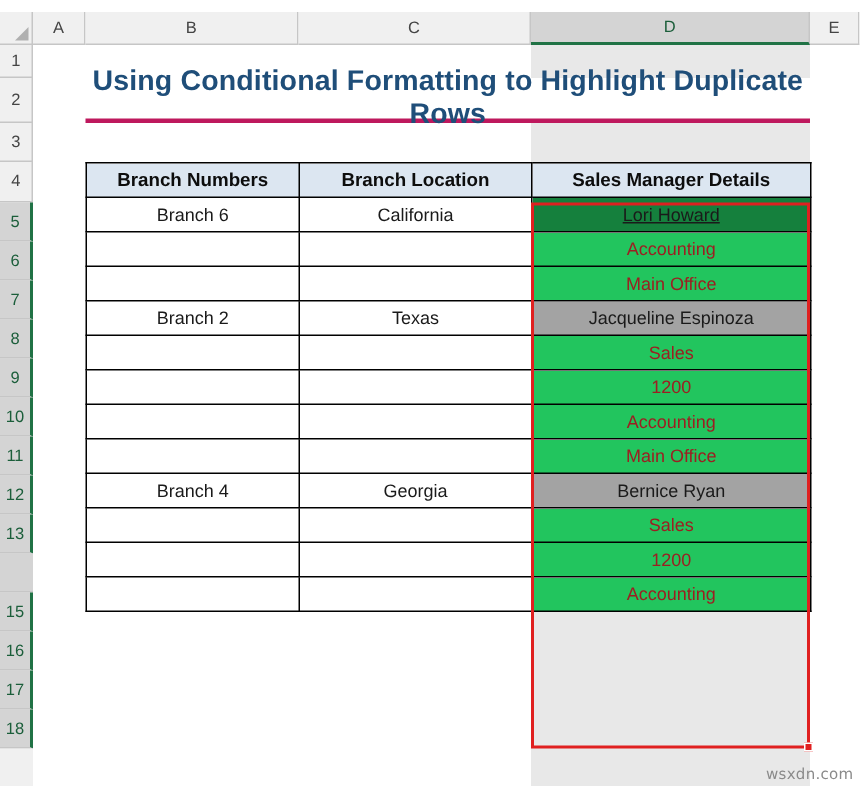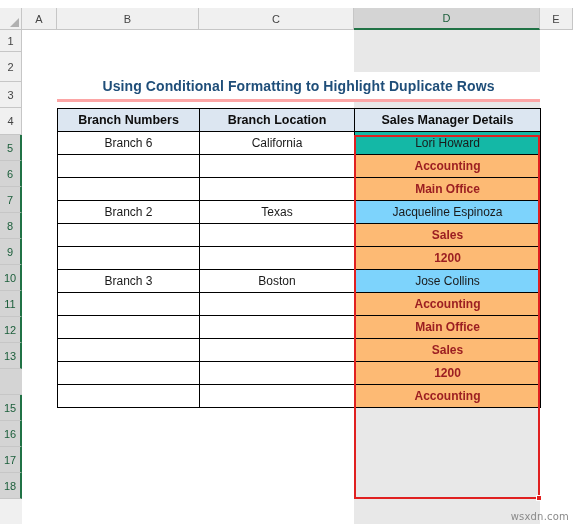--- a/index.html
+++ b/index.html
@@ -55,27 +55,26 @@
   
   .grid{position:absolute;left:22px;top:30px;right:0;bottom:0;background:#fff;}
   .gcol{position:absolute;top:0;bottom:0;}
   .gcol.selbg{background:#e8e8e8;}
 
   
   .title{
     position:absolute;
     color:#1f4e79;
     font-weight:bold;
-    font-size:14px;
+    font-size:19px;
     text-align:center;
     display:flex;align-items:center;justify-content:center;
-    border-bottom:3px solid #fca5a5;
+    border-bottom:3px solid #be185d;
     box-sizing:border-box;
     letter-spacing:.1px;
-    margin-top:20px;
   }
 
   
   .tbl{position:absolute;border-collapse:collapse;}
   .tbl td{
     box-sizing:border-box;
     border:1px solid #000;
     text-align:center;
     vertical-align:middle;
     font-size:12px;
@@ -84,23 +83,23 @@
     height:18px;
     overflow:hidden;white-space:nowrap;
   }
   .tbl td.hd{
     background:#dce6f1;
     font-weight:bold;
     font-size:12.5px;
     color:#0d0d0d;
   }
   
-  td.d-active{background:#14b8a6;}
-  td.d-selected{background:#7dd3fc;margin-left:32px;}
-  td.d-dup{background:#fdba74;color:#9c1f22;font-weight:bold;}
+  td.d-active{background:#15803d;text-decoration:underline;}
+  td.d-selected{background:#a3a3a3;margin-left:32px;}
+  td.d-dup{background:#22c55e;color:#9c1f22;}
 
   
   .selrect{
     position:absolute;
     border:2px solid #e02020;
     box-sizing:border-box;
     pointer-events:none;
   }
   .fillhandle{
     position:absolute;
@@ -197,33 +196,33 @@
             <td></td>
             <td></td>
             <td class="d-dup">Sales</td>
           </tr>
           <tr>
             <td></td>
             <td></td>
             <td class="d-dup">1200</td>
           </tr>
           <tr>
-            <td>Branch 3</td>
-            <td>Boston</td>
-            <td class="d-selected">Jose Collins</td>
-          </tr>
-          <tr>
             <td></td>
             <td></td>
             <td class="d-dup">Accounting</td>
           </tr>
           <tr>
             <td></td>
             <td></td>
             <td class="d-dup">Main Office</td>
+          </tr>
+          <tr>
+            <td>Branch 4</td>
+            <td>Georgia</td>
+            <td class="d-selected">Bernice Ryan</td>
           </tr>
           <tr>
             <td></td>
             <td></td>
             <td class="d-dup">Sales</td>
           </tr>
           <tr>
             <td></td>
             <td></td>
             <td class="d-dup">1200</td>

